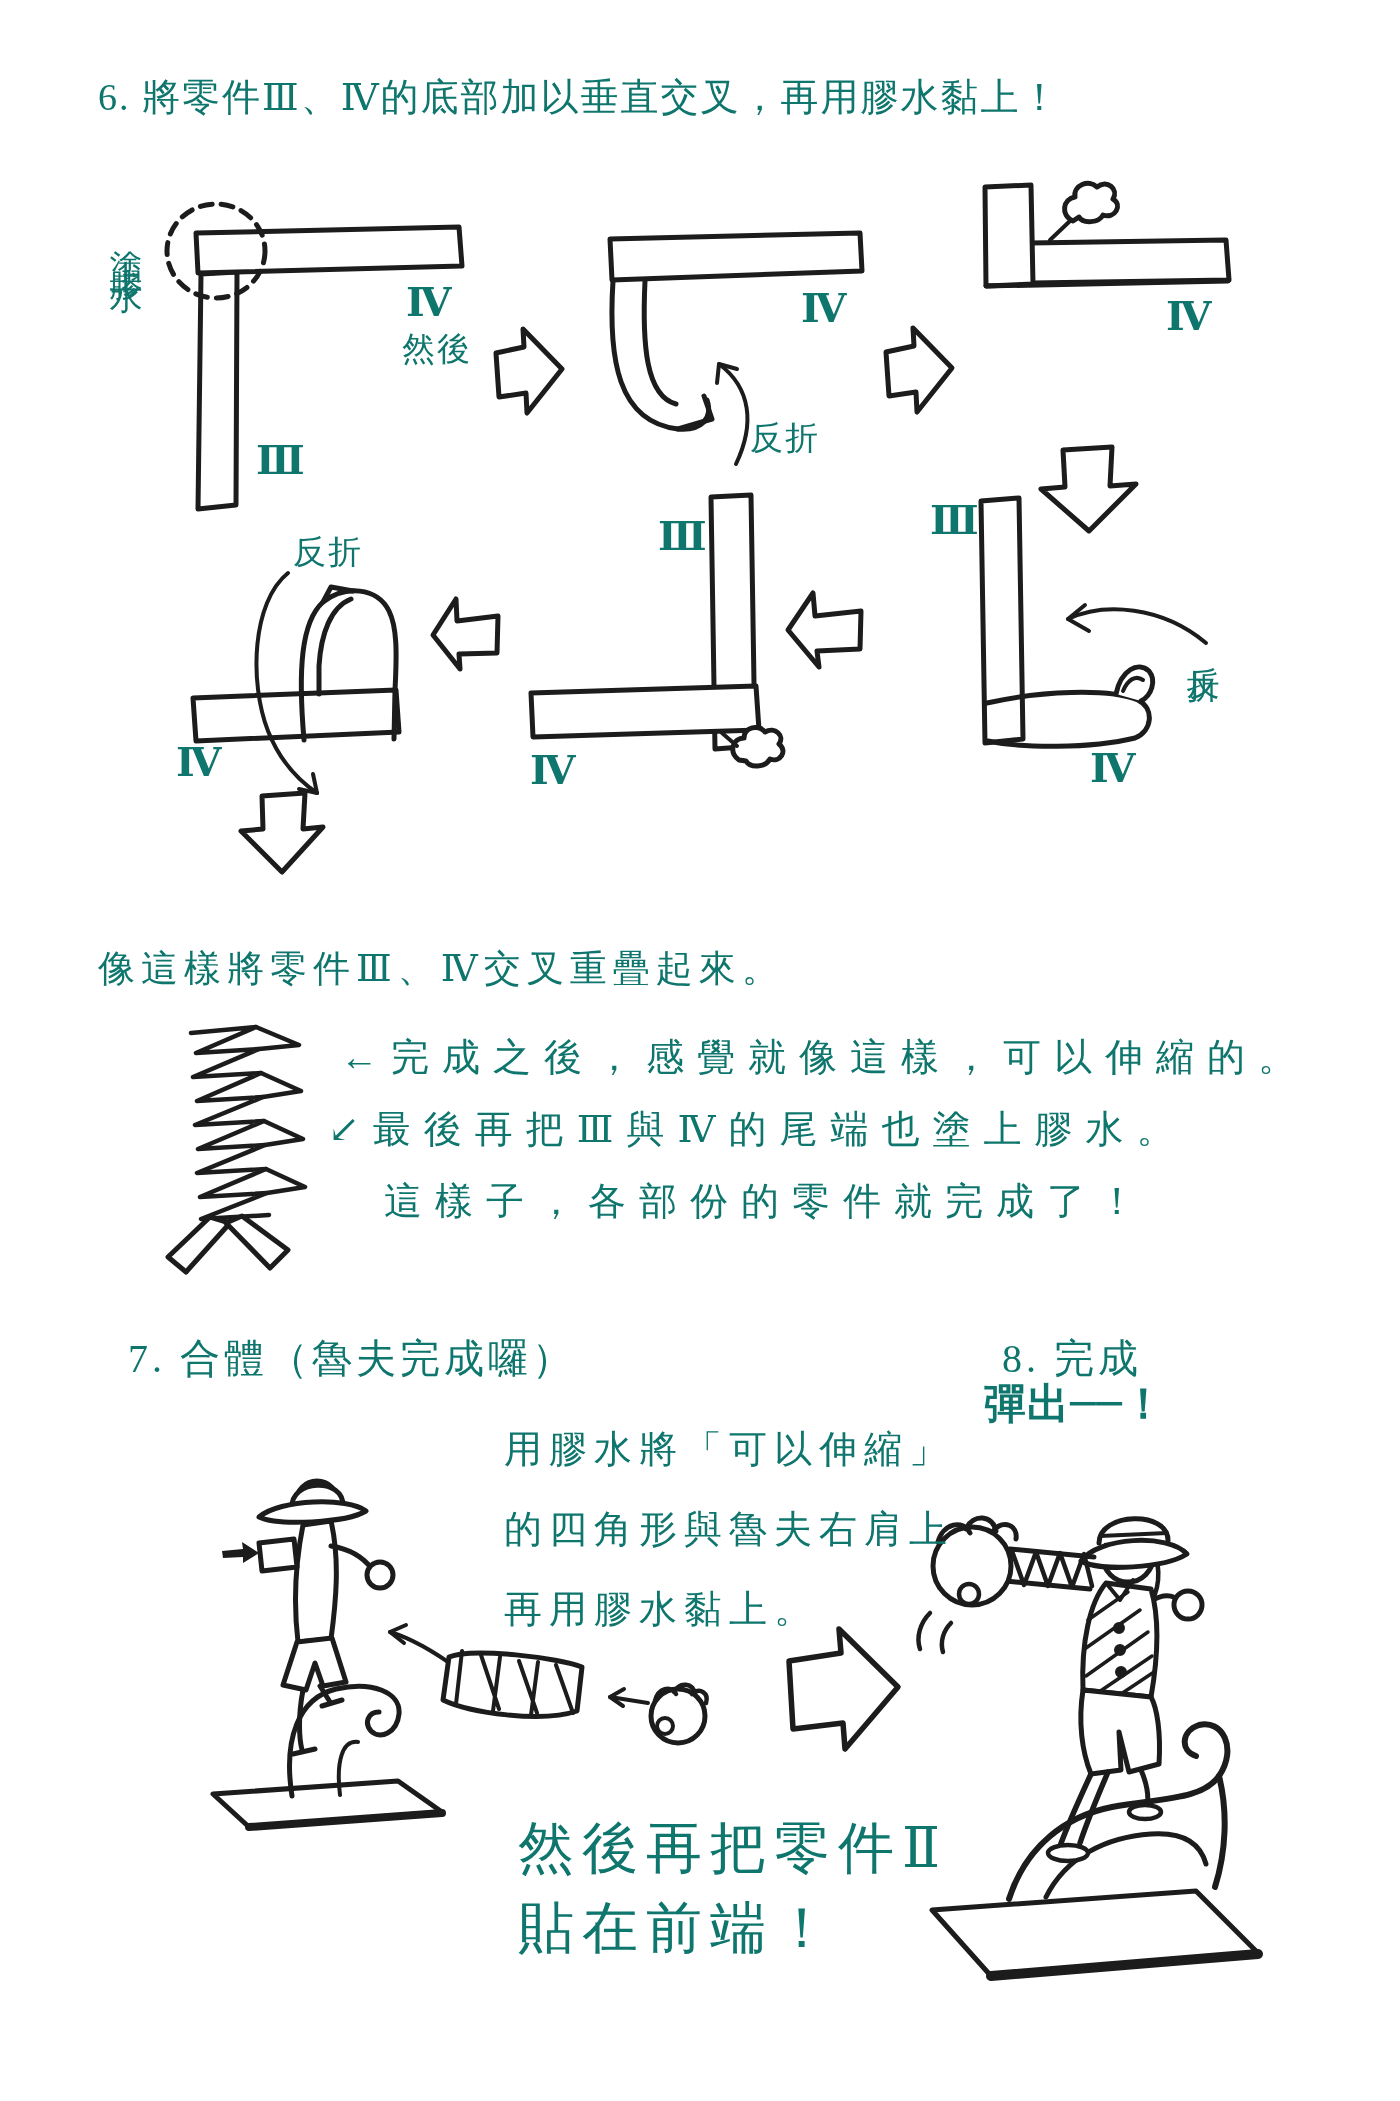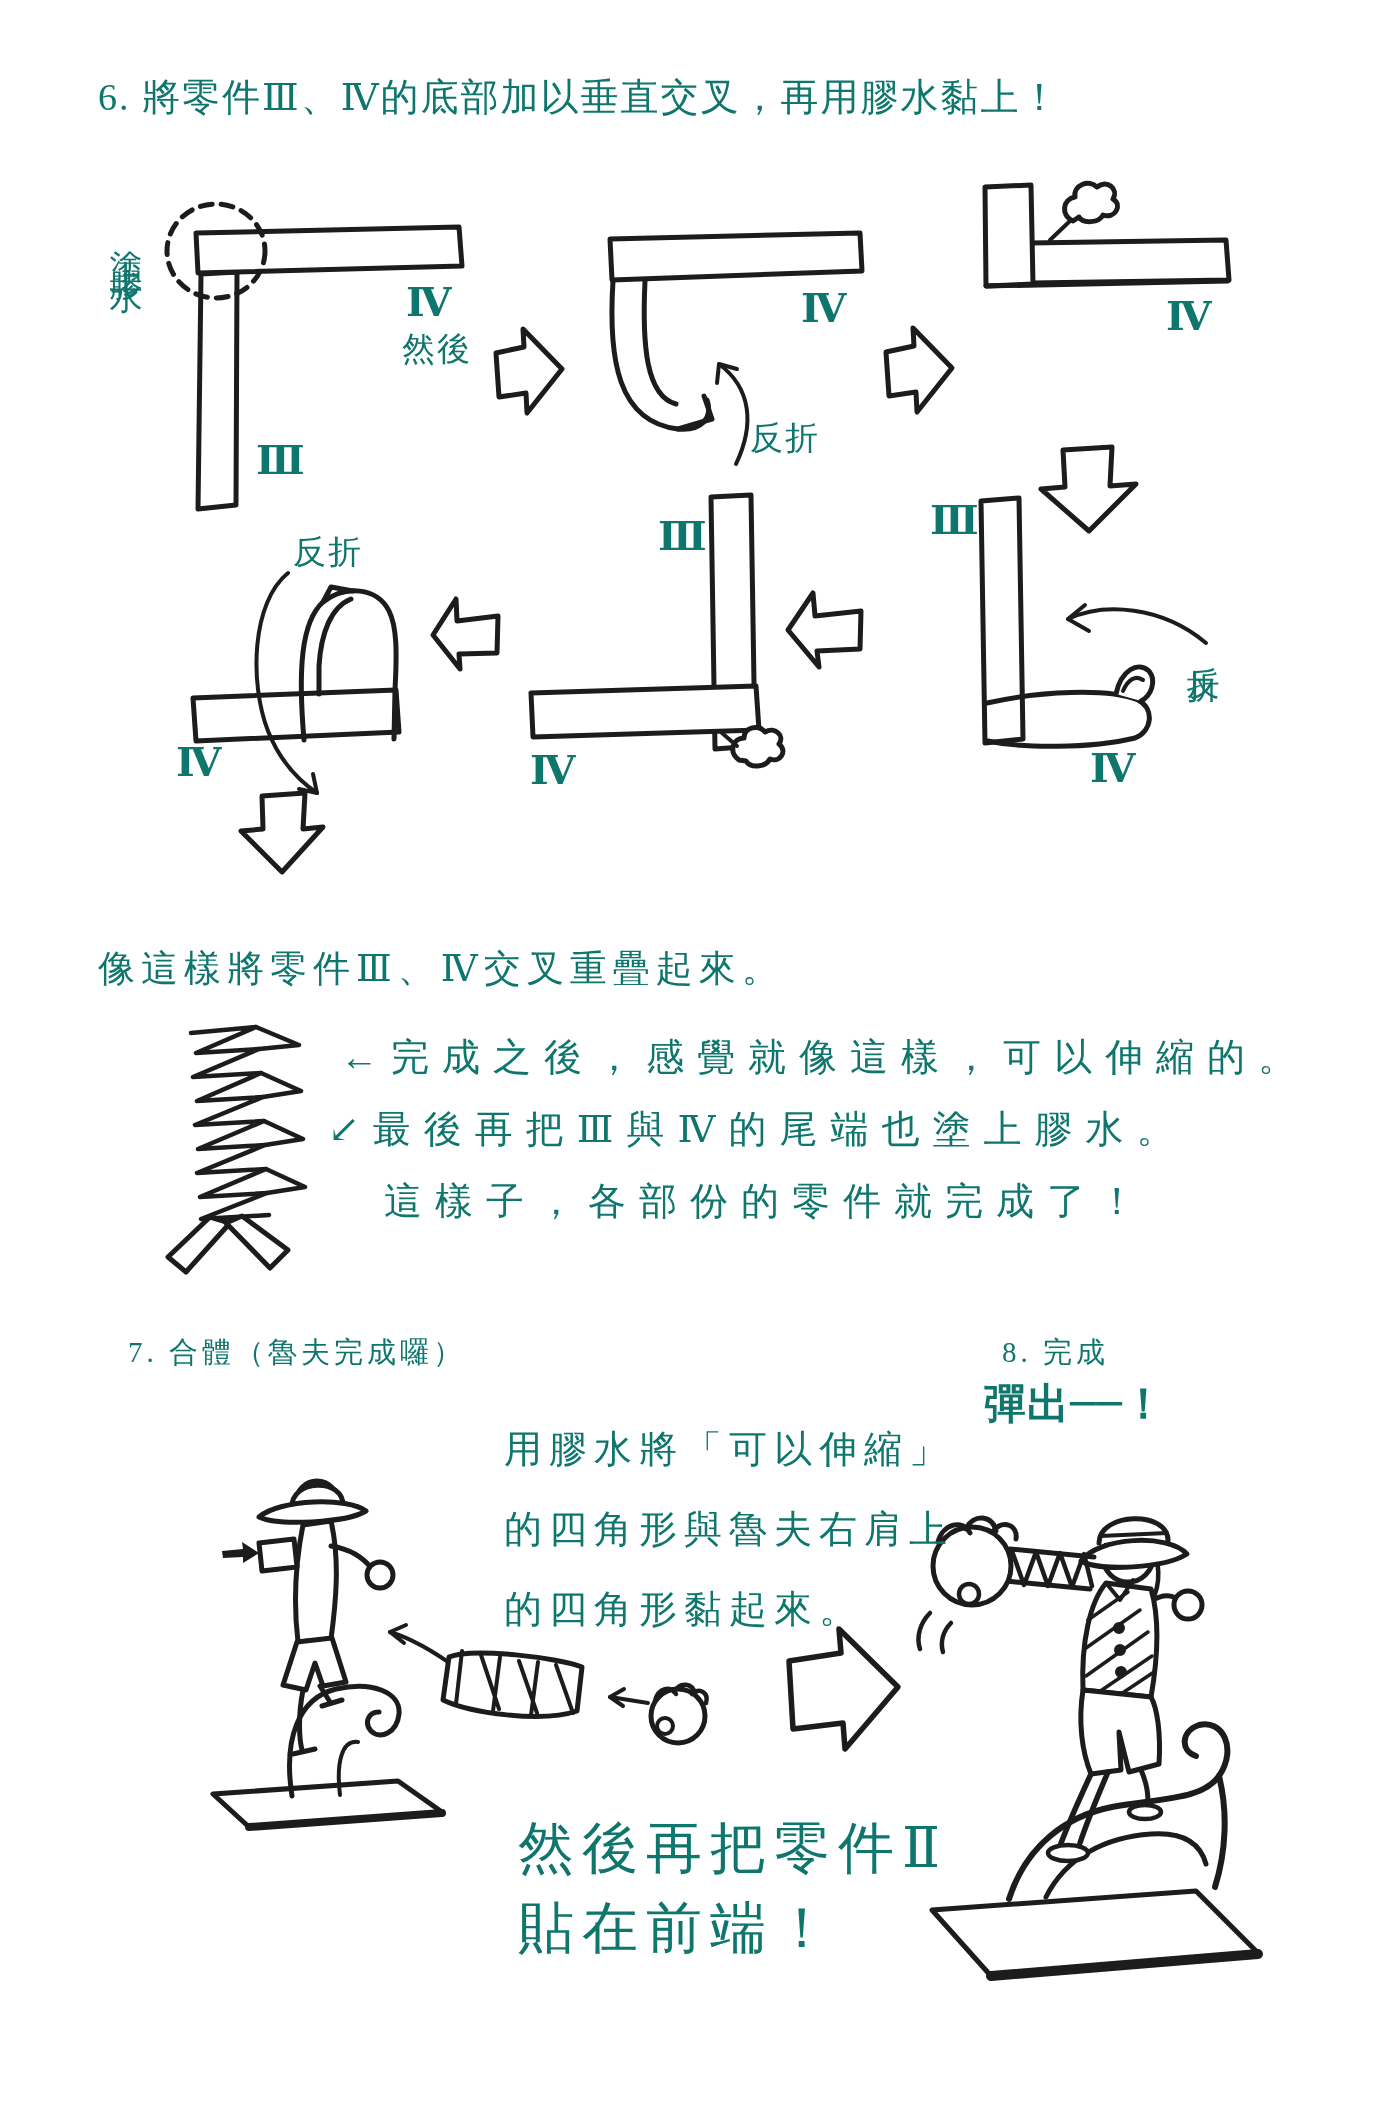--- a/index.html
+++ b/index.html
@@ -9,21 +9,21 @@
     overflow:hidden;margin:0 auto;
   }
   .abs{position:absolute;white-space:nowrap;line-height:1.15;}
   .title{font-size:38px;letter-spacing:2px;}
   .num{font-size:40px;font-weight:bold;}
   .small{font-size:33px;letter-spacing:2px;}
   .vert{writing-mode:vertical-rl;text-orientation:upright;letter-spacing:10px;}
   .vert2{writing-mode:vertical-rl;text-orientation:upright;letter-spacing:5px;}
   .caption{font-size:37px;letter-spacing:6px;}
   .note{font-size:38px;letter-spacing:13px;}
-  .h7{font-size:29px;letter-spacing:4px;}
+  .h7{font-size:40px;letter-spacing:4px;}
   .instr{font-size:38px;letter-spacing:7px;margin-left:36px;}
   .bignote{font-size:56px;letter-spacing:8px;}
   .sfx{font-family:"DejaVu Sans","Liberation Sans",sans-serif;font-weight:bold;font-size:42px;letter-spacing:1px;}
   svg.art{position:absolute;left:0;top:0;}
 </style>
 </head>
 <body>
 
 <div class="page">
 
@@ -206,20 +206,20 @@
 
   <div class="abs note" style="left:340px;top:1036px">←完成之後，感覺就像這樣，可以伸縮的。</div>
   <div class="abs note" style="left:328px;top:1108px">↙最後再把Ⅲ與Ⅳ的尾端也塗上膠水。</div>
   <div class="abs note" style="left:384px;top:1180px">這樣子，各部份的零件就完成了！</div>
 
   <div class="abs h7" style="left:128px;top:1336px">7. 合體（魯夫完成囉）</div>
   <div class="abs h7" style="left:1002px;top:1336px">8. 完成</div>
 
   <div class="abs instr" style="left:468px;top:1428px">用膠水將「可以伸縮」</div>
   <div class="abs instr" style="left:468px;top:1508px">的四角形與魯夫右肩上</div>
-  <div class="abs instr" style="left:468px;top:1588px">的四角形黏起來。</div>
+  <div class="abs instr" style="left:468px;top:1588px">再用膠水黏上。</div>
 
   <div class="abs sfx" style="left:984px;top:1380px">彈出──！</div>
 
   <div class="abs bignote" style="left:518px;top:1816px">然後再把零件Ⅱ</div>
   <div class="abs bignote" style="left:518px;top:1896px">貼在前端！</div>
 
 </div>
 
 </body></html>

